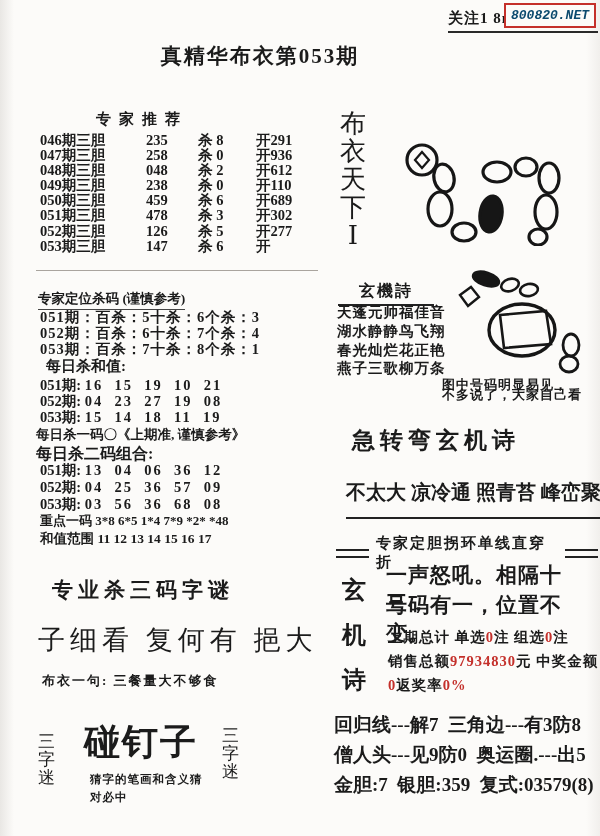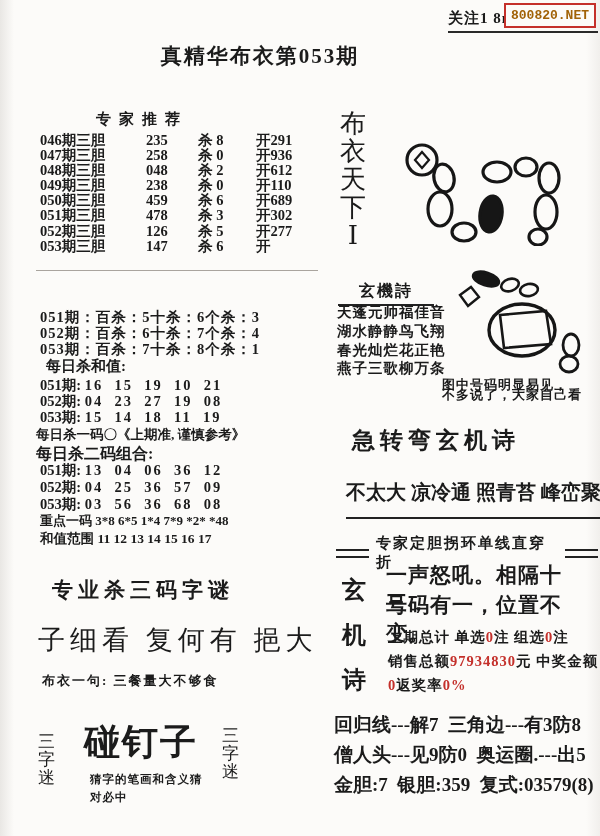--- a/index.html
+++ b/index.html
@@ -5,23 +5,23 @@
   html,body{margin:0;padding:0;}
   body{width:600px;height:836px;background:#efeeec;font-family:"Liberation Serif","DejaVu Serif",serif;}
   #page{position:relative;width:600px;height:836px;background:#fcfbf9;color:#1b1b1b;overflow:hidden;
         background-image:linear-gradient(90deg,#e9e7e4 0px,#fcfbf9 14px,#fcfbf9 586px,#f1efec 600px);}
   .abs{position:absolute;}
   .pre{white-space:pre;}
   .red{color:#c4302b;}
 
   
   .follow{left:448px;top:9px;width:150px;font-size:15px;font-weight:bold;border-bottom:2px solid #2a2a2a;padding-bottom:3px;letter-spacing:1px;}
-  .badge{left:504px;top:3px;width:84px;border:2.5px solid #c4302b;color:#a16207;background:#fcfbf9;
+  .badge{left:504px;top:3px;width:84px;border:2.5px solid #c4302b;color:#0c4a6e;background:#fcfbf9;
          font-family:"Liberation Mono","DejaVu Sans Mono",monospace;font-weight:bold;font-size:13px;
-         text-align:center;padding:3px 2px;z-index:5;}
+         text-align:center;padding:3px 2px;z-index:5;font-style:italic;}
   .title{left:0;top:42px;width:520px;text-align:center;font-size:21px;font-weight:bold;letter-spacing:2px;}
 
   
   .exp-title{left:96px;top:110px;font-size:15px;font-weight:bold;letter-spacing:8px;}
   .exp-rows{left:40px;top:133px;width:286px;}
   .exp-row{display:flex;font-size:14.5px;font-weight:bold;line-height:15.1px;}
   .exp-row .c1{width:106px;}.exp-row .c2{width:52px;}.exp-row .c3{width:58px;}.exp-row .c4{flex:1;}
 
   .ldiv{left:36px;top:270px;width:282px;border-top:1.5px solid #a9a49e;height:0;}
   .kp-title{left:38px;top:290px;font-size:13.5px;font-weight:bold;border-bottom:1px solid #444;padding-bottom:1px;}
@@ -119,20 +119,21 @@
     <div class="exp-row">
         <span class="c1">053期三胆</span>
         <span class="c2">147</span>
         <span class="c3">杀 6</span>
         <span class="c4">开</span>
       </div>
   </div>
 
   <div class="abs ldiv"></div>
 
+  <div class="abs kp-title">专家定位杀码 (谨慎参考)</div>
   <div class="abs kp-row" style="top:308px">051期：百杀：5十杀：6个杀：3</div>
   <div class="abs kp-row" style="top:324px">052期：百杀：6十杀：7个杀：4</div>
   <div class="abs kp-row" style="top:340px">053期：百杀：7十杀：8个杀：1</div>
 
   <div class="abs ks-title">每日杀和值:</div>
   <div class="abs num-row pre" style="top:376px"><span>051期: </span><span class="nums">16  15  19  10  21</span></div>
   <div class="abs num-row pre" style="top:392px"><span>052期: </span><span class="nums">04  23  27  19  08</span></div>
   <div class="abs num-row pre" style="top:408px"><span>053期: </span><span class="nums">15  14  18  11  19</span></div>
 
   <div class="abs k1">每日杀一码〇《上期准, 谨慎参考》</div>

